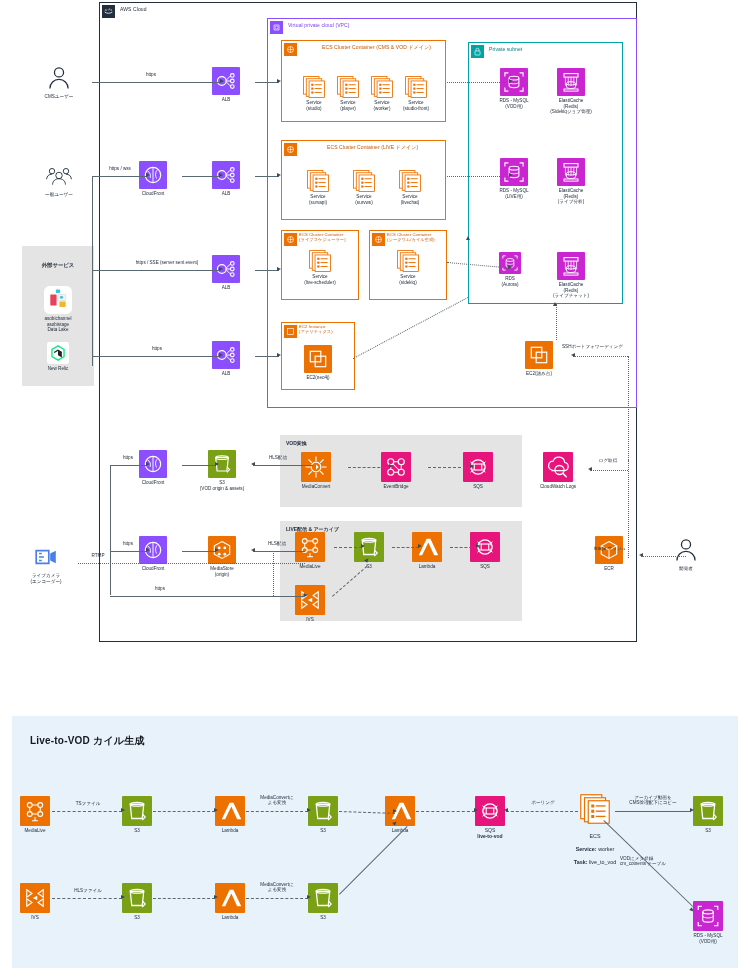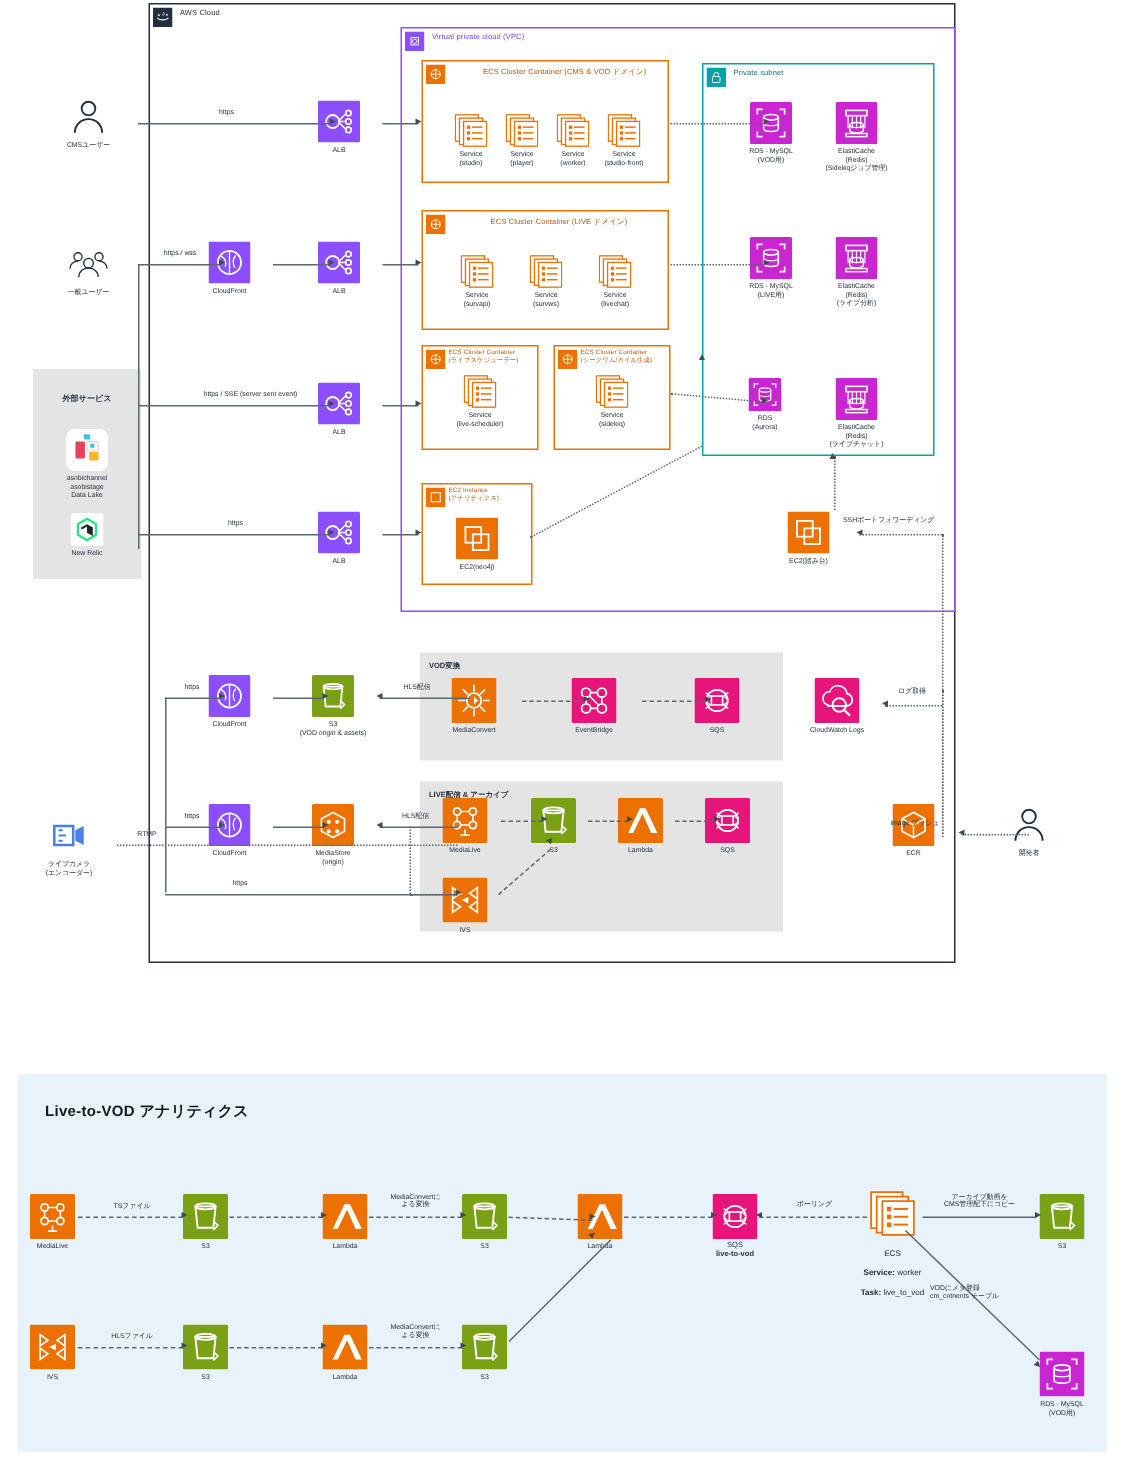--- a/index.html
+++ b/index.html
@@ -783,21 +783,21 @@
 
   <div class="edge dash" style="left:392px; top:547px; width:27px;"></div>
   <div class="arrow ar-r" style="left:418px; top:544.4px;"></div>
 
   <div class="edge dash" style="left:450px; top:547px; width:27px;"></div>
   <div class="arrow ar-r" style="left:476px; top:544.4px;"></div>
 
 </div>
 
 <div class="wf">
-  <div class="wf-title">Live-to-VOD アナリティクス</div>
+  <div class="wf-title">Live-to-VOD カイル生成</div>
 
   <div class="node" style="left:23px; top:80px;">
     <svg class="ico ico-lg" viewBox="0 0 40 40">
       <rect width="40" height="40" fill="#ed7100"></rect>
       <circle cx="13" cy="12" r="3.2" fill="none" stroke="#fff" stroke-width="1.5"></circle>
       <circle cx="27" cy="12" r="3.2" fill="none" stroke="#fff" stroke-width="1.5"></circle>
       <circle cx="13" cy="24" r="3.2" fill="none" stroke="#fff" stroke-width="1.5"></circle>
       <circle cx="27" cy="24" r="3.2" fill="none" stroke="#fff" stroke-width="1.5"></circle>
       <path d="M16 12h8M16 24h8M13 15v6M27 15v6M20 28v5M16 33h8" stroke="#fff" stroke-width="1.4" fill="none"></path>
     </svg>

